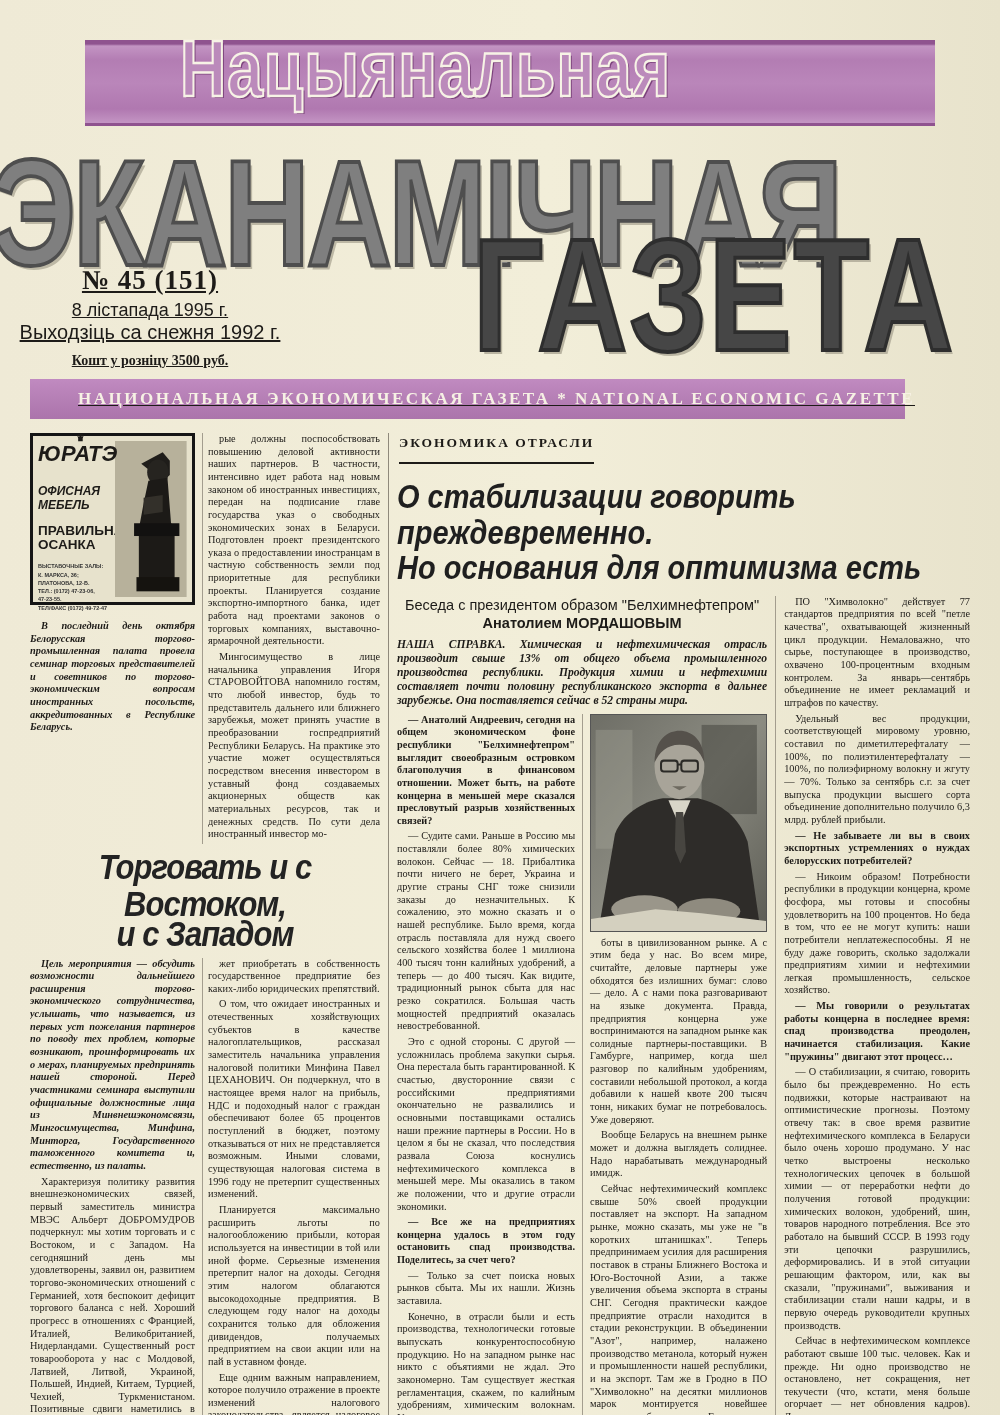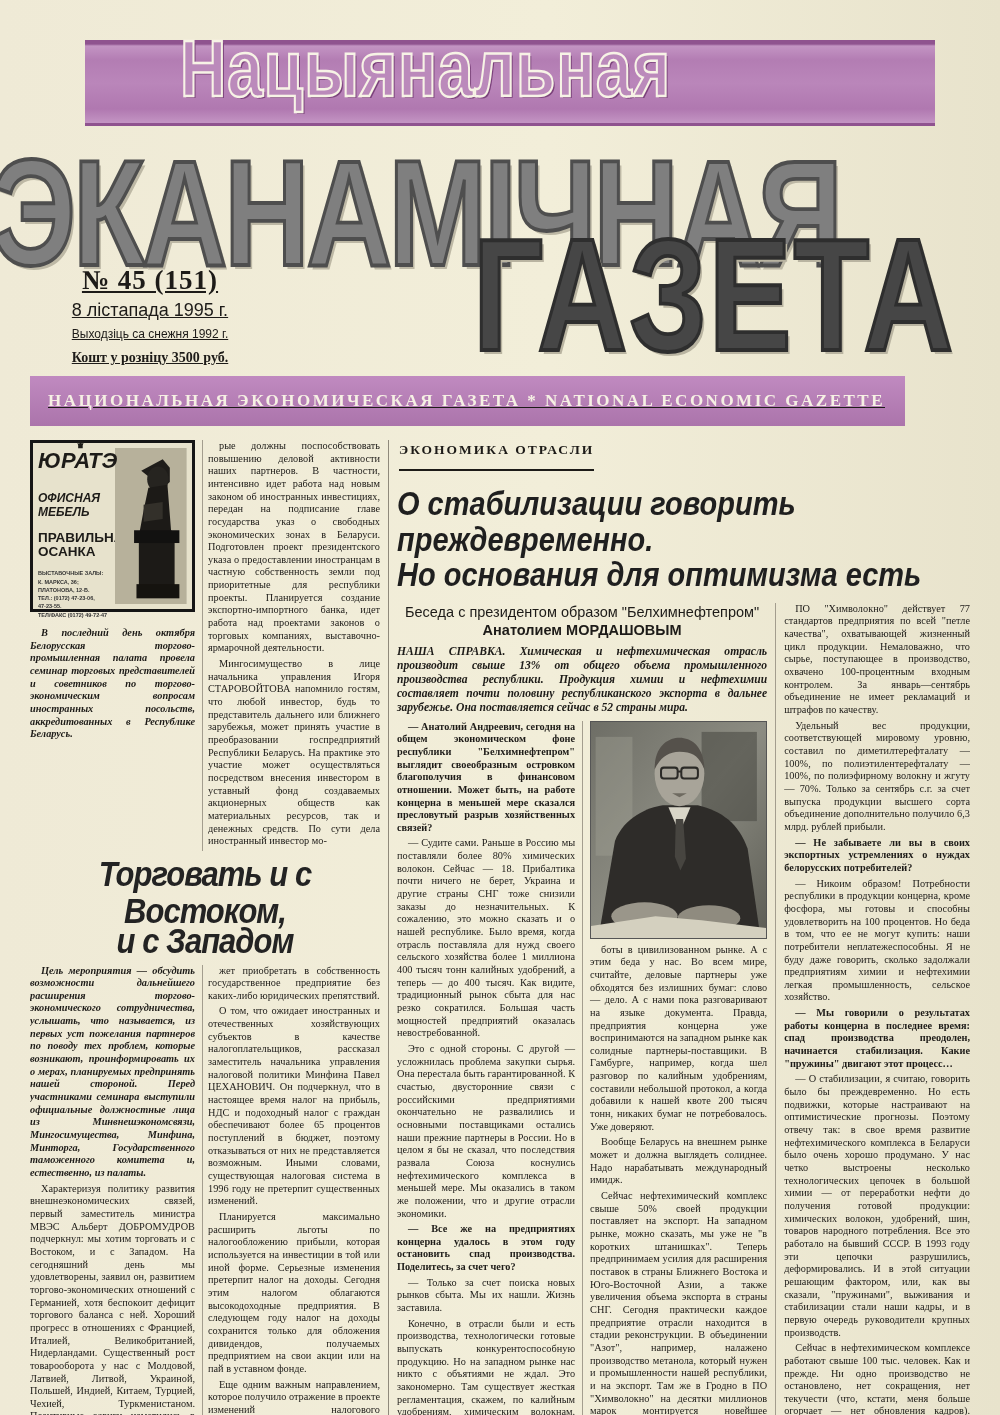--- a/index.html
+++ b/index.html
@@ -26,30 +26,30 @@
     display:inline-block; font-family:"Liberation Sans", sans-serif; font-weight:bold;
     line-height:0.94; letter-spacing:-3px; transform:scaleY(1.28); transform-origin:center top;
   }
   .title-row1 { margin:16px 0 0 -8px; white-space:nowrap; }
   .t1 { font-size:118px; color:#7f7f7f; -webkit-text-stroke:3px #4e4e4e;
         text-shadow:3px 3px 0 #bdb8a5; }
   .title-row2 { display:flex; align-items:flex-start; margin-top:-26px; }
   .issue-info { width:300px; text-align:center; padding-top:38px; }
   .issue-number { font-size:27px; font-weight:bold; letter-spacing:1px; }
   .issue-date { font-family:"Liberation Sans", sans-serif; font-size:18px; margin-top:4px; }
-  .issue-since { font-family:"Liberation Sans", sans-serif; font-size:12px; margin-top:6px; }
+  .issue-since { font-family:"Liberation Sans", sans-serif; font-size:20px; }
   .issue-price { font-size:14px; font-weight:bold; margin-top:9px; }
   .t2-wrap { flex:1; text-align:right; padding-right:45px; margin-top:-6px; }
   .t2 { font-size:124px; color:#464646; -webkit-text-stroke:3px #2e2e2e;
         text-shadow:3px 3px 0 #b9b4a1; letter-spacing:2px; }
   .subtitle-bar {
-    margin:10px 95px 0 30px; height:50px; background:#b57fb5;
+    margin:10px 95px 0 30px; height:40px; background:#b57fb5;
     background:linear-gradient(180deg,#c08ac0,#ab74ab);
     color:#f6f1e4; font-weight:bold; font-size:17px; letter-spacing:2.5px;
-    display:flex; align-items:center; padding-left:18px; white-space:nowrap;
+    display:flex; align-items:center; padding-left:48px; white-space:nowrap;
   }
   
   .content { display:flex; margin:14px 30px 0 30px; height:1023px; overflow:hidden; }
   .col p { font-size:10.3px; line-height:1.23; text-align:justify; text-indent:11px; margin-bottom:3px; }
   .col p.q { font-weight:bold; }
   .left-section { width:358px; flex:none; padding-right:8px; }
   .right-section { flex:1; border-left:1px solid #8f897b; padding-left:8px; }
   .lrow { display:flex; }
   .lcol1 { width:172px; flex:none; padding-right:7px; }
   .lcol2 { flex:1; border-left:1px solid #a39d8e; padding-left:5px; }

